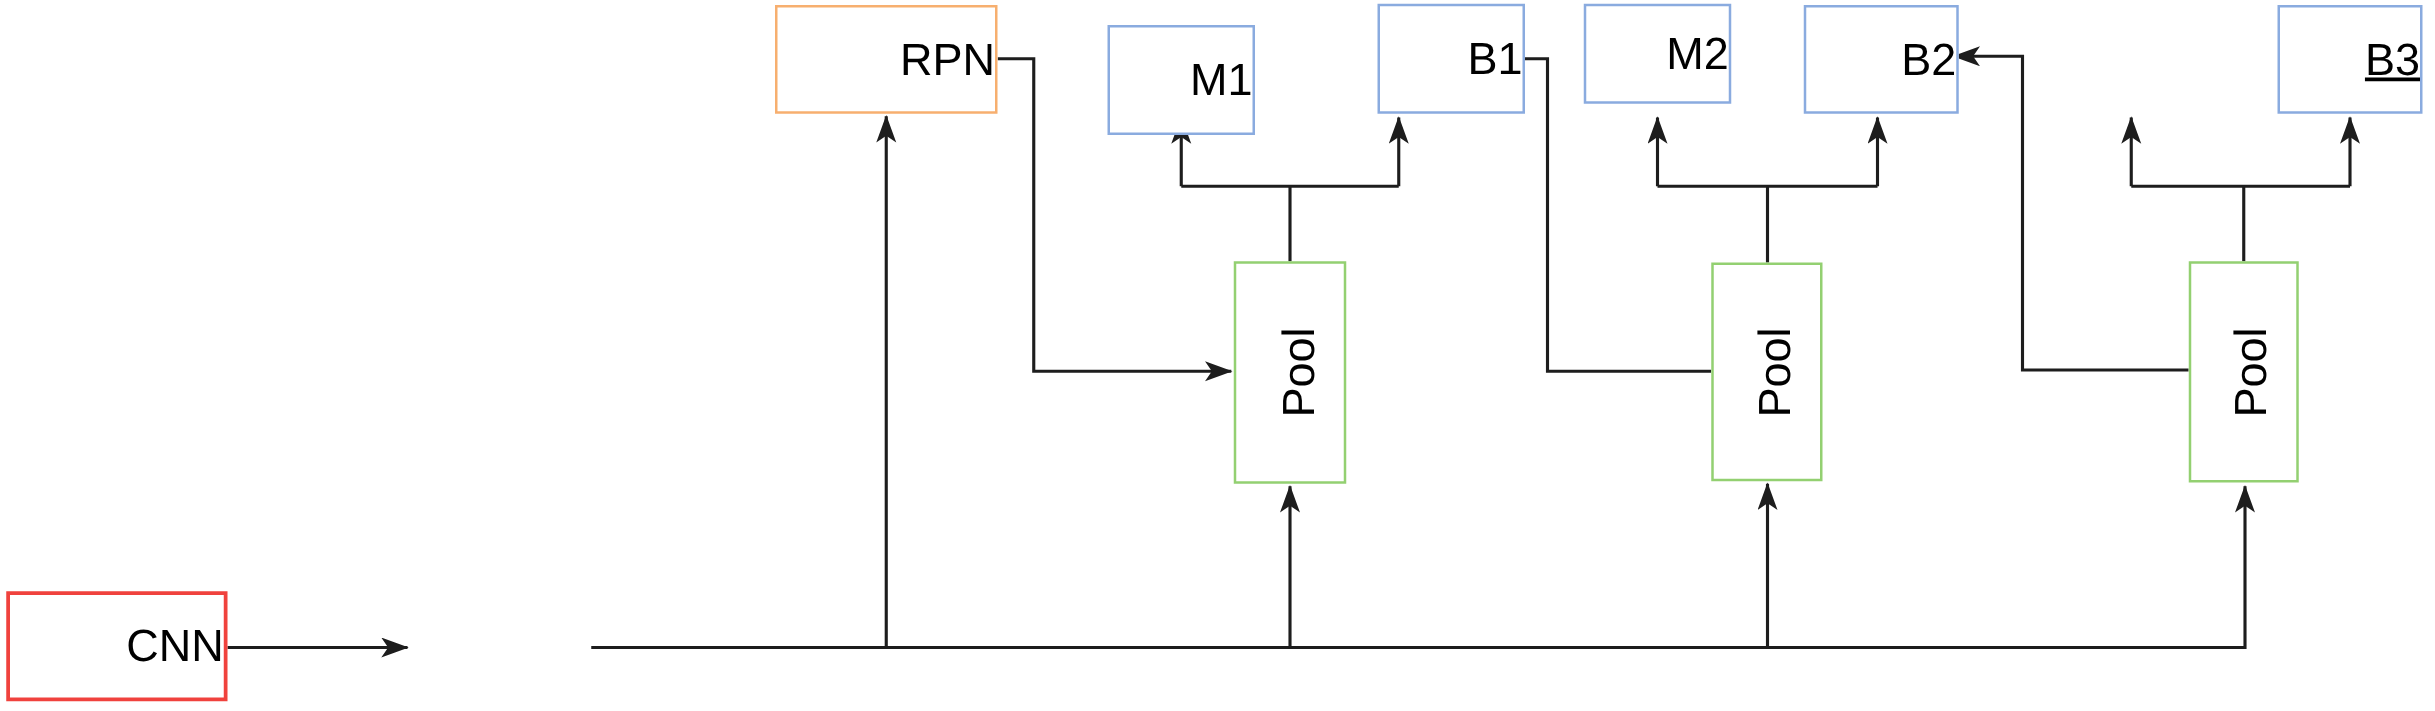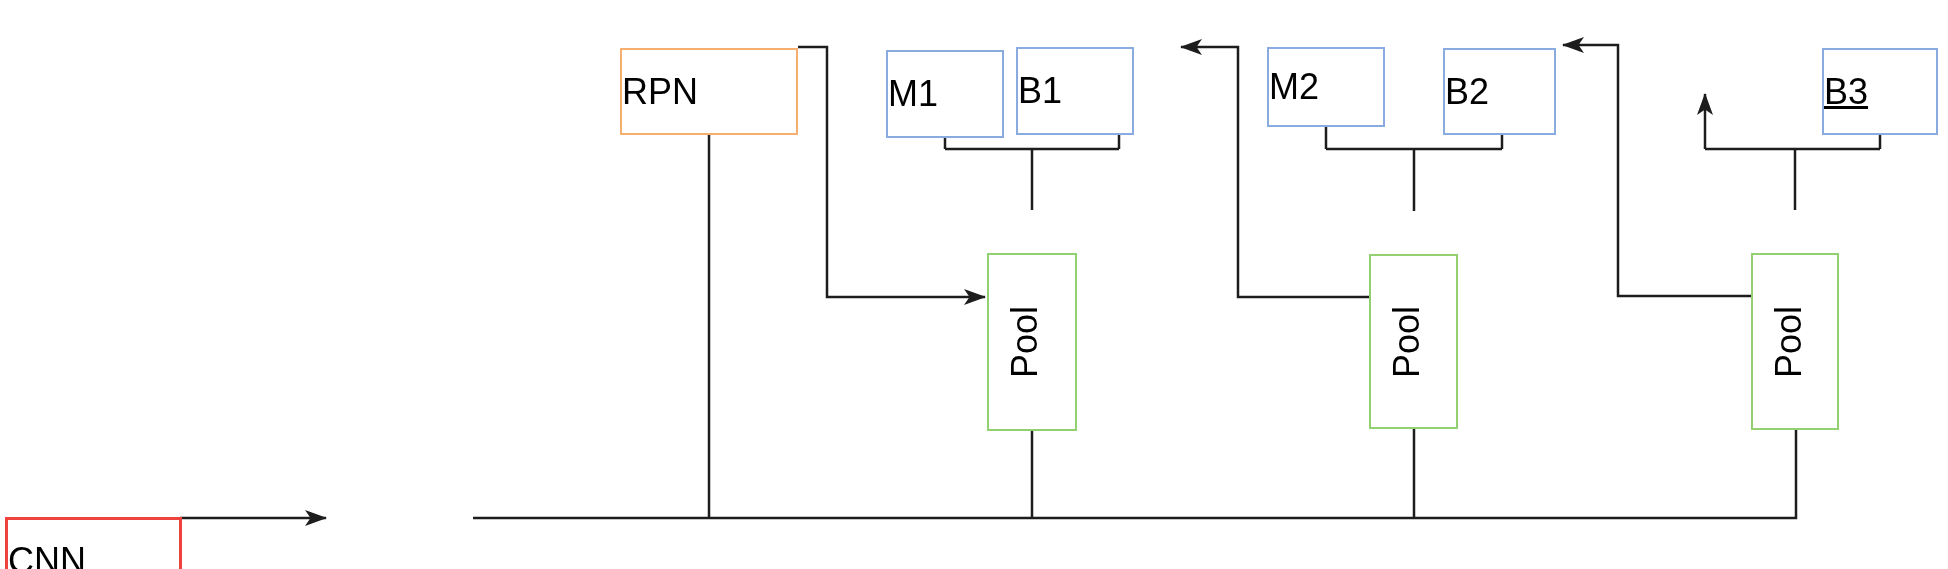--- a/index.html
+++ b/index.html
@@ -27,25 +27,24 @@
     stroke-width: 2.5;
     stroke-miterlimit: 10;
   }
   #arrowhead path { fill: var(--line); stroke: none; }
   .node {
     position: absolute;
     box-sizing: border-box;
     background: var(--bg);
     display: flex;
     align-items: center;
-    justify-content: flex-start;
+    justify-content: flex-end;
     font-size: 36px;
     color: var(--text);
     white-space: nowrap;
-    margin-top: 44px;
   }
   .node.red    { border: 3px solid var(--red); }
   .node.orange { border: 2.5px solid var(--orange); }
   .node.blue   { border: 2.5px solid var(--blue); }
   .node.green  { border: 2.5px solid var(--green); }
   .node.rotated .label { transform: rotate(-90deg); }
 </style>
 </head>
 <body>
 
@@ -89,33 +88,33 @@
 
   <div class="node red" style="left:5px; top:473px; width:177px; height:88px;">
     <span class="label">CNN</span>
   </div>
 
 
   <div class="node orange" style="left:620px; top:4px; width:178px; height:87px;">
     <span class="label">RPN</span>
   </div>
 
-  <div class="node blue" style="left:886px; top:6px; width:118px; height:88px;">
+  <div class="node blue" style="left:886px; top:20px; width:118px; height:88px;">
     <span class="label">M1</span>
   </div>
 
-  <div class="node blue" style="left:1016px; top:3px; width:118px; height:88px;">
+  <div class="node blue" style="left:1102px; top:3px; width:118px; height:88px;">
     <span class="label">B1</span>
   </div>
 
   <div class="node blue" style="left:1267px; top:3px; width:118px; height:80px;">
     <span class="label">M2</span>
   </div>
 
-  <div class="node blue" style="left:1443px; top:4px; width:113px; height:87px;">
+  <div class="node blue" style="left:1443px; top:4px; width:124px; height:87px;">
     <span class="label">B2</span>
   </div>
 
 
   <div class="node blue" style="left:1822px; top:4px; width:116px; height:87px;text-decoration:underline;">
     <span class="label">B3</span>
   </div>
 
   <div class="node green rotated" style="left:987px; top:209px; width:90px; height:178px;">
     <span class="label">Pool</span>

